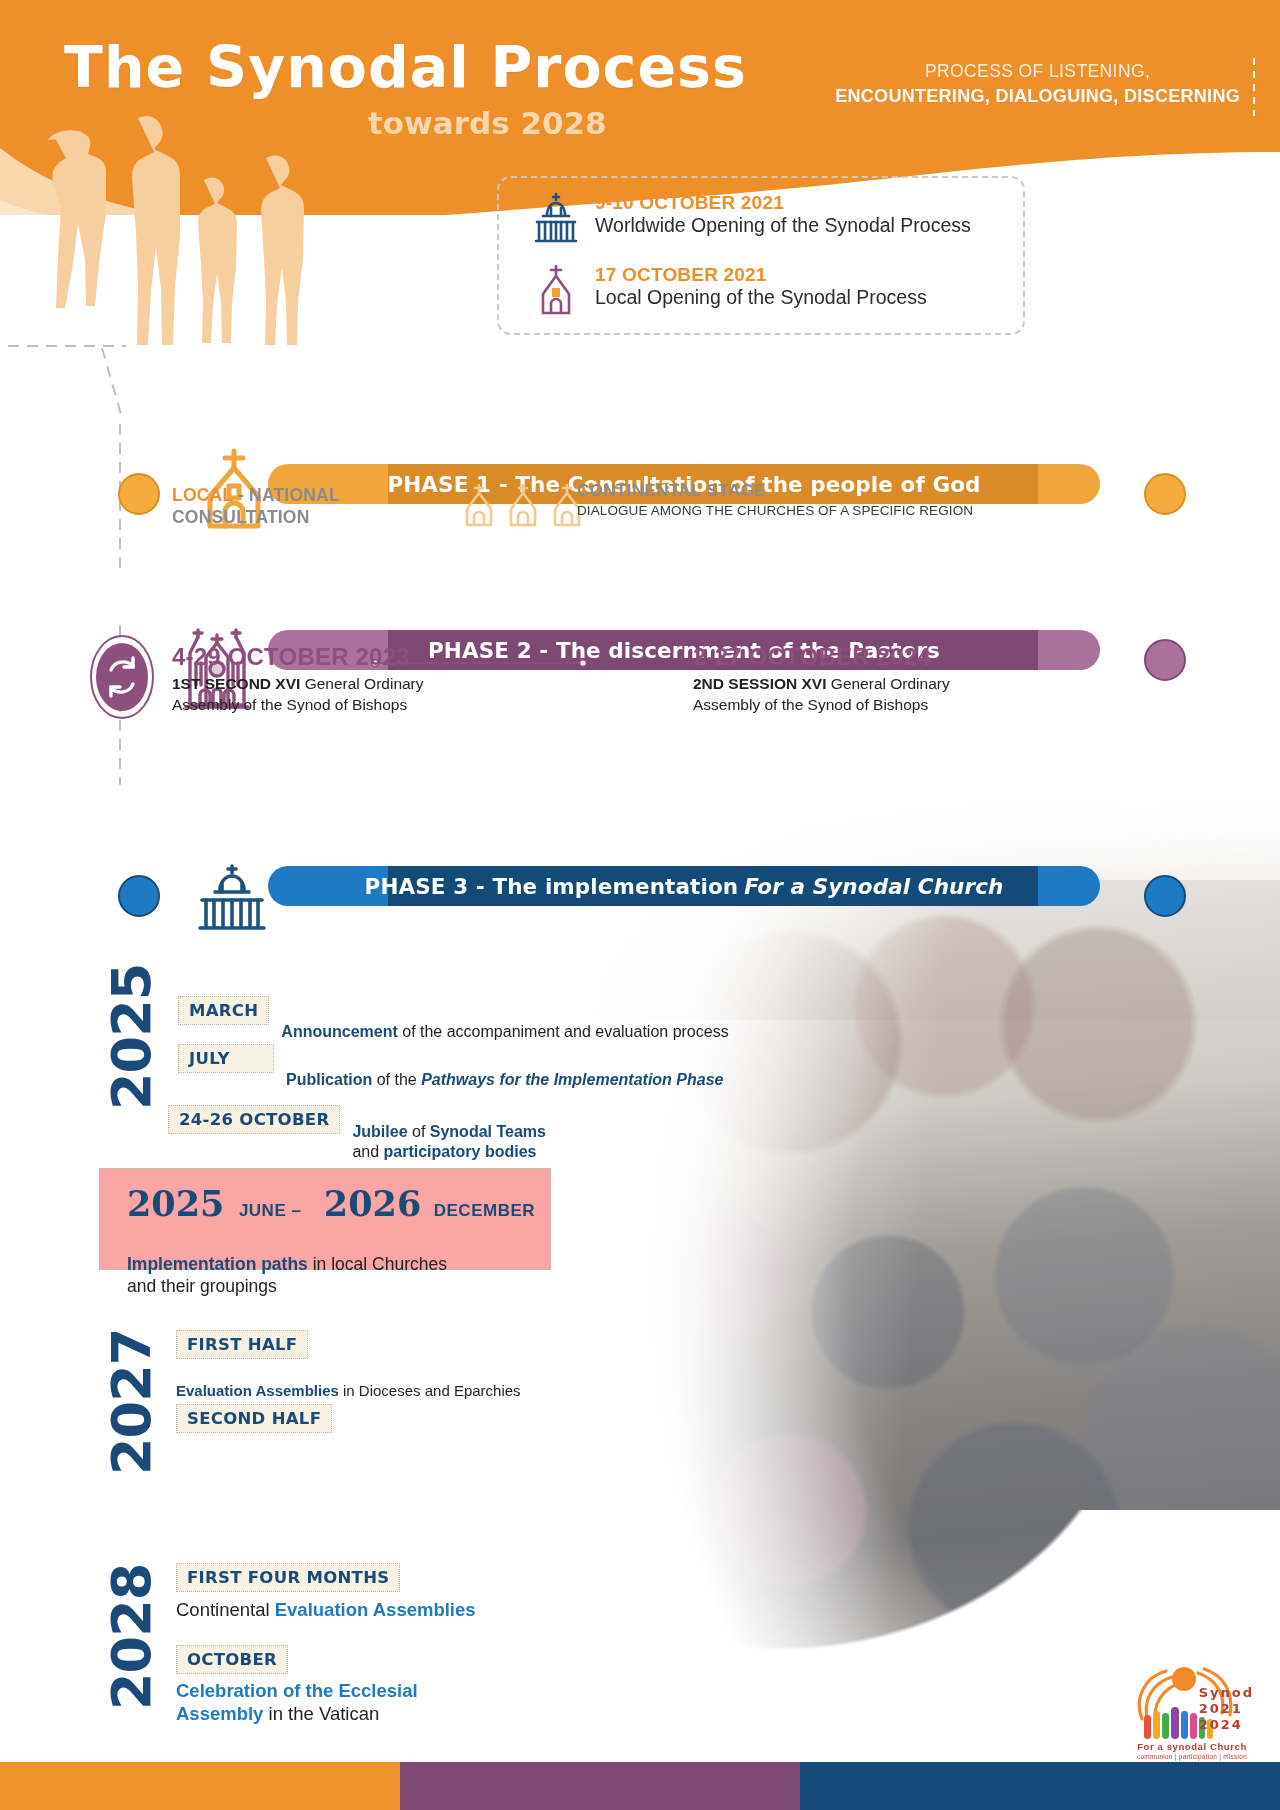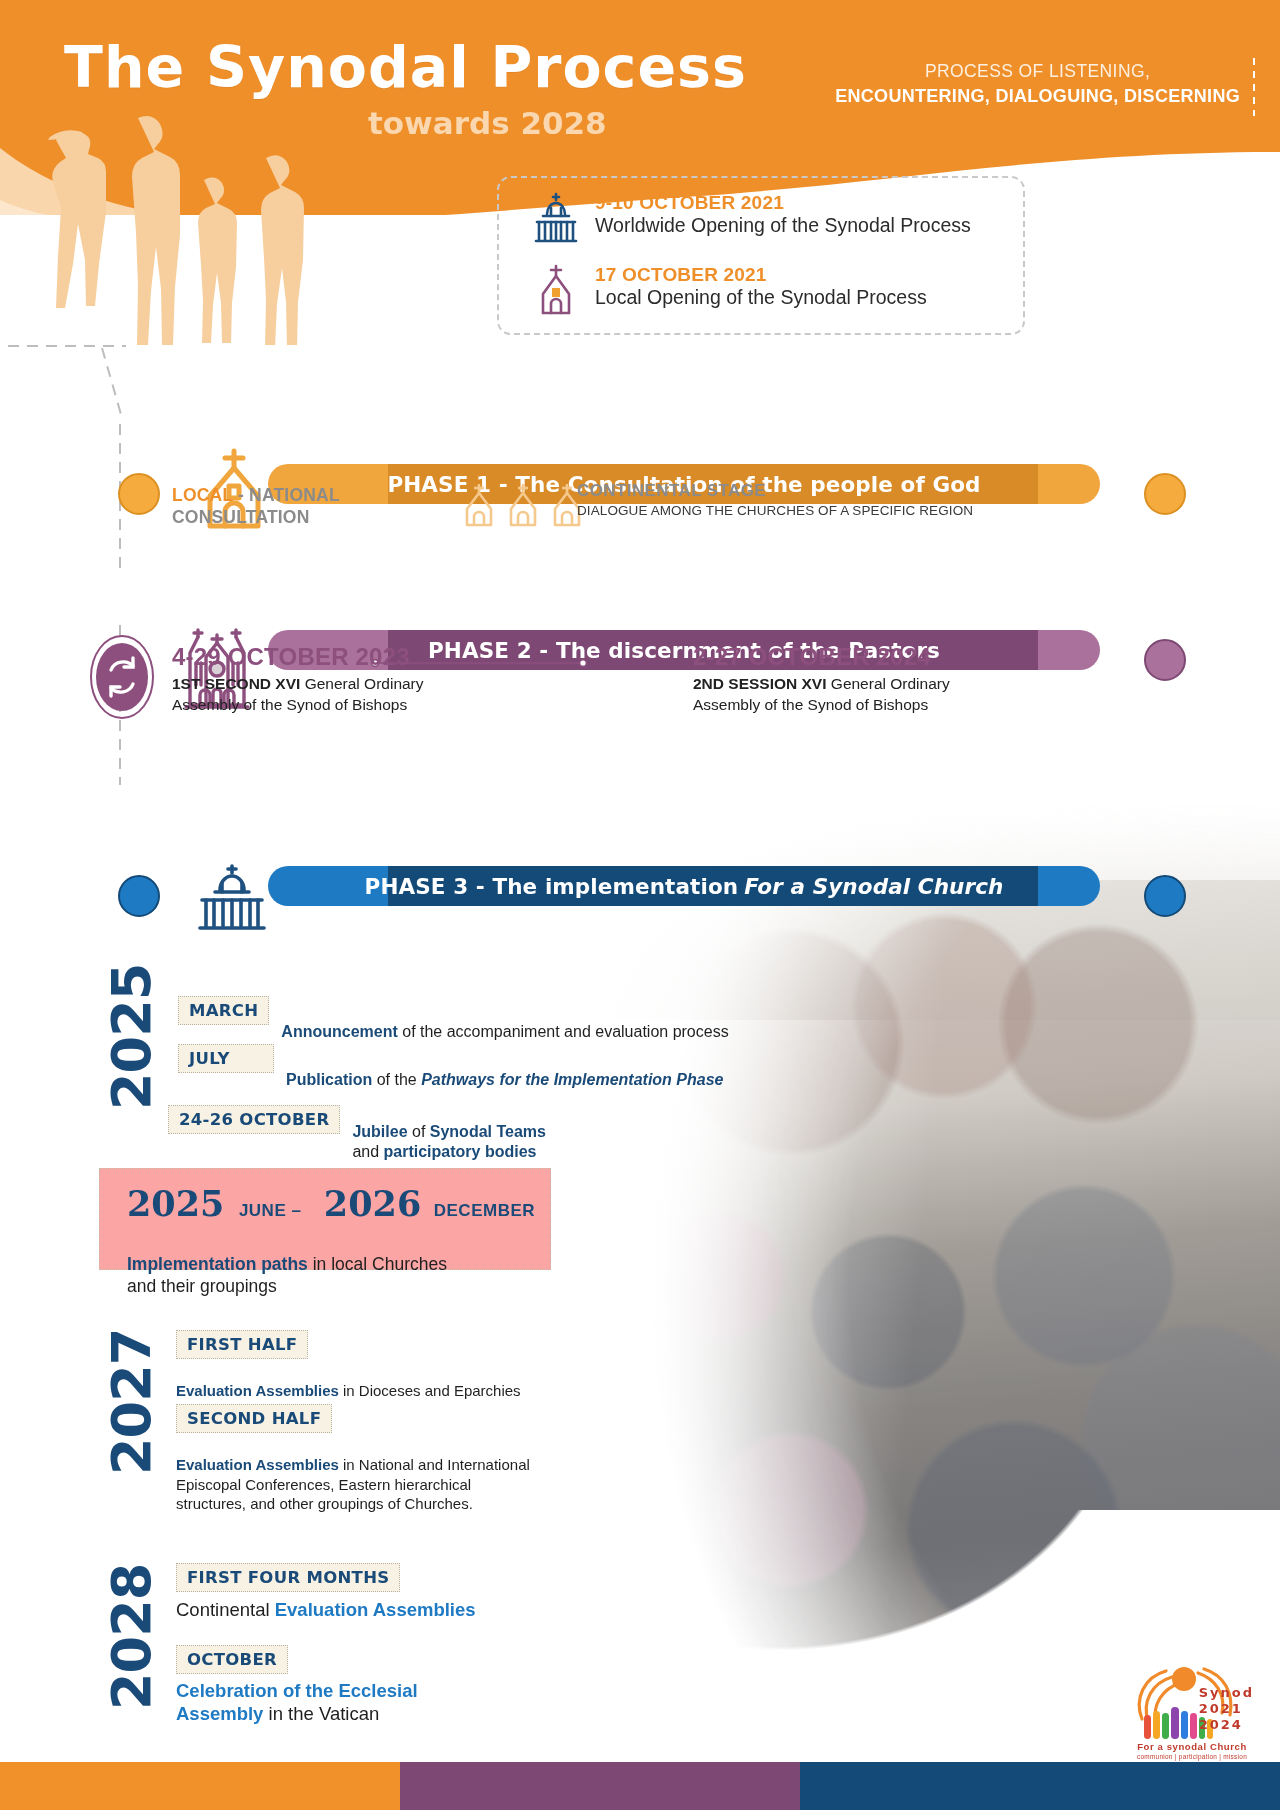--- a/index.html
+++ b/index.html
@@ -498,25 +498,20 @@
 
   <div class="blk" style="left:176px;top:1330px;">
     <span class="tag">FIRST HALF</span>
     <div class="line">
       <b>Evaluation Assemblies</b><span> in Dioceses and Eparchies</span>
     </div>
   </div>
 
   <div class="blk" style="left:176px;top:1404px;">
     <span class="tag">SECOND HALF</span>
-    <div class="line">
-      <b>Evaluation Assemblies</b><span> in National and International</span><br>
-      <span>Episcopal Conferences, Eastern hierarchical</span><br>
-      <span>structures, and other groupings of Churches.</span>
-    </div>
   </div>
 
   <div class="yearlabel" style="left:100px;top:1560px;height:150px;">2028</div>
 
   <div class="blk" style="left:176px;top:1645px;">
     <span class="tag">OCTOBER</span>
     <div class="lineblue" style="line-height:1.22;">
       <span>Celebration of the Ecclesial</span><br>
       <span>Assembly</span><span class="dark"> in the Vatican</span>
     </div>

